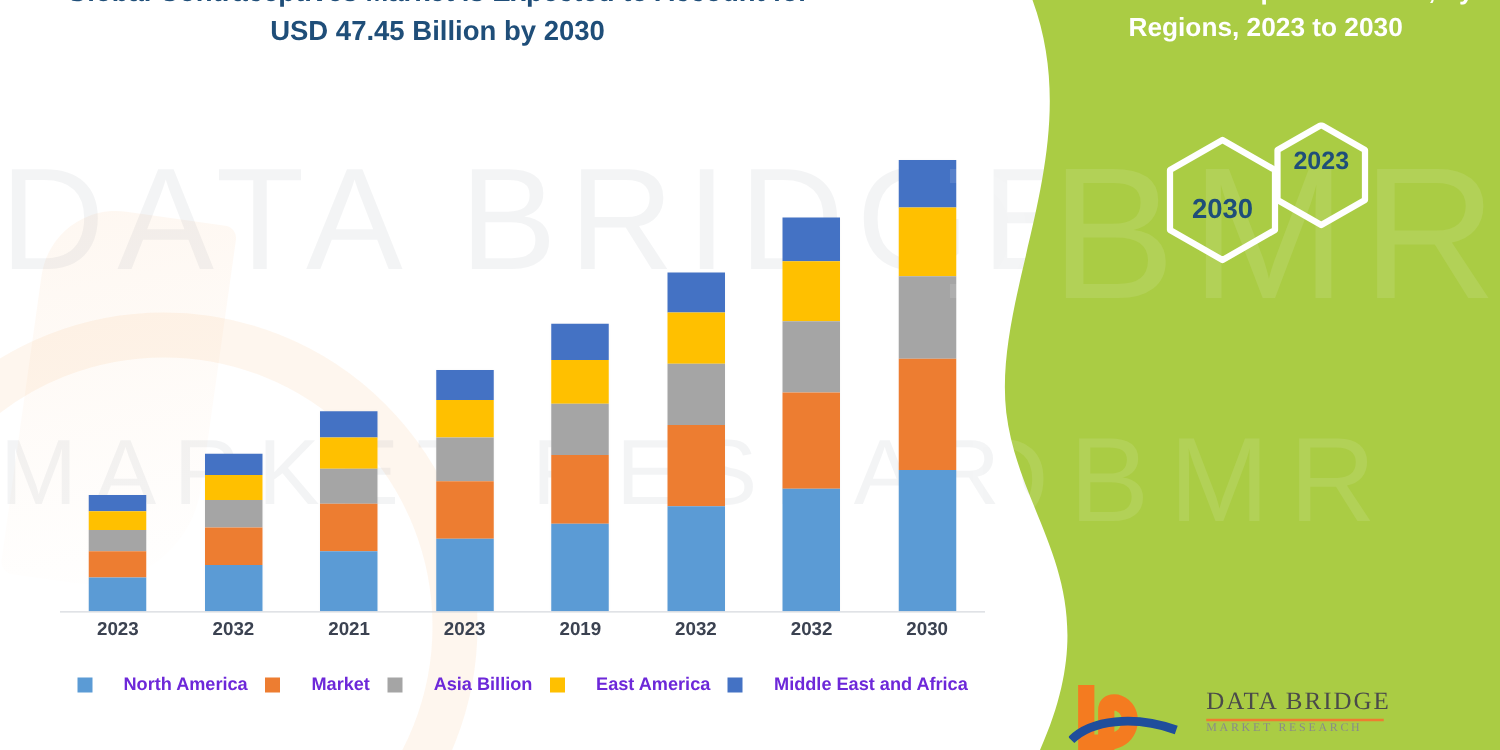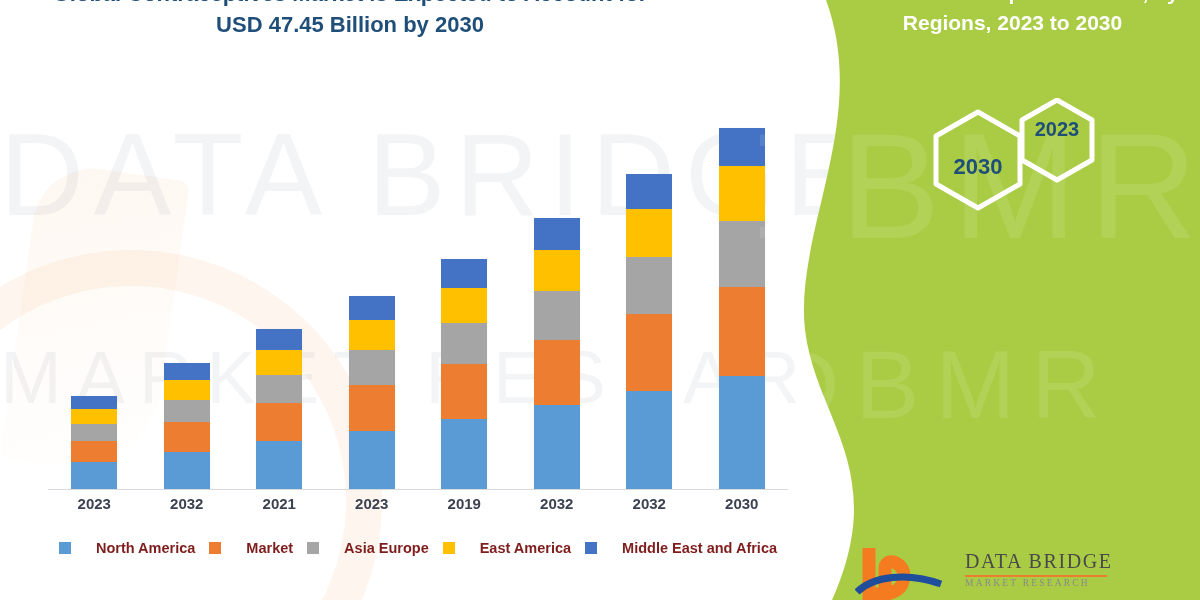--- a/index.html
+++ b/index.html
@@ -44,21 +44,21 @@
   
   .xlabels{position:absolute;left:48px;top:495px;width:740px;display:flex;
     justify-content:space-around;}
   .xlab{width:92px;text-align:center;font-size:15px;font-weight:700;color:#3b4251;}
 
   
   .legend{position:absolute;left:48px;top:540px;width:740px;display:flex;
     justify-content:center;align-items:center;gap:14px;flex-wrap:nowrap;}
   .lg-item{display:flex;align-items:center;gap:5px;white-space:nowrap;}
   .lg-sw{width:12px;height:12px;display:inline-block;}
-  .lg-tx{font-size:14.5px;font-weight:700;color:#7f1d1d;margin-left:20px;}
+  .lg-tx{font-size:14.5px;font-weight:700;color:#6d28d9;margin-left:20px;}
 
   
   .right-panel{position:absolute;left:760px;top:0;width:440px;height:600px;overflow:hidden;}
   .green-shape{position:absolute;inset:0;}
   .right-content{position:absolute;left:0;top:0;width:440px;height:600px;}
 
   .right-title{position:absolute;left:80px;top:-22px;width:345px;text-align:center;
     font-size:21px;line-height:30px;color:#ffffff;font-weight:600;}
 
   .hexwrap{position:absolute;left:150px;top:98px;width:230px;height:130px;}
@@ -190,21 +190,21 @@
         <div class="lg-item">
           <span class="lg-sw" style="background: rgb(91, 155, 213);"></span>
           <span class="lg-tx">North America</span>
         </div>
         <div class="lg-item">
           <span class="lg-sw" style="background: rgb(237, 125, 49);"></span>
           <span class="lg-tx">Market</span>
         </div>
         <div class="lg-item">
           <span class="lg-sw" style="background: rgb(165, 165, 165);"></span>
-          <span class="lg-tx">Asia Europe</span>
+          <span class="lg-tx">Asia Billion</span>
         </div>
         <div class="lg-item">
           <span class="lg-sw" style="background: rgb(255, 192, 0);"></span>
           <span class="lg-tx">East America</span>
         </div>
         <div class="lg-item">
           <span class="lg-sw" style="background: rgb(68, 114, 196);"></span>
           <span class="lg-tx">Middle East and Africa</span>
         </div>
       </div>

